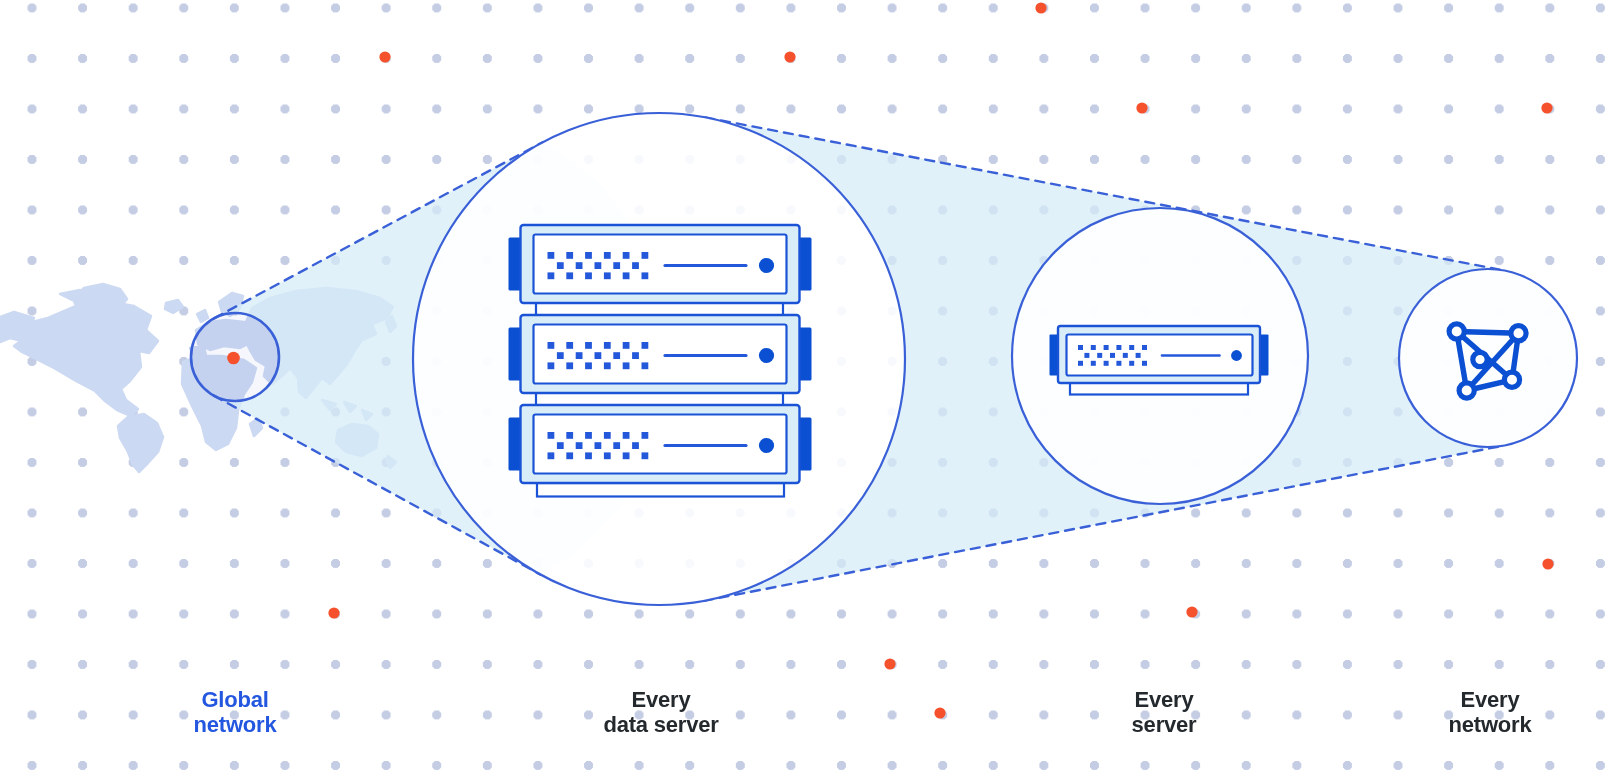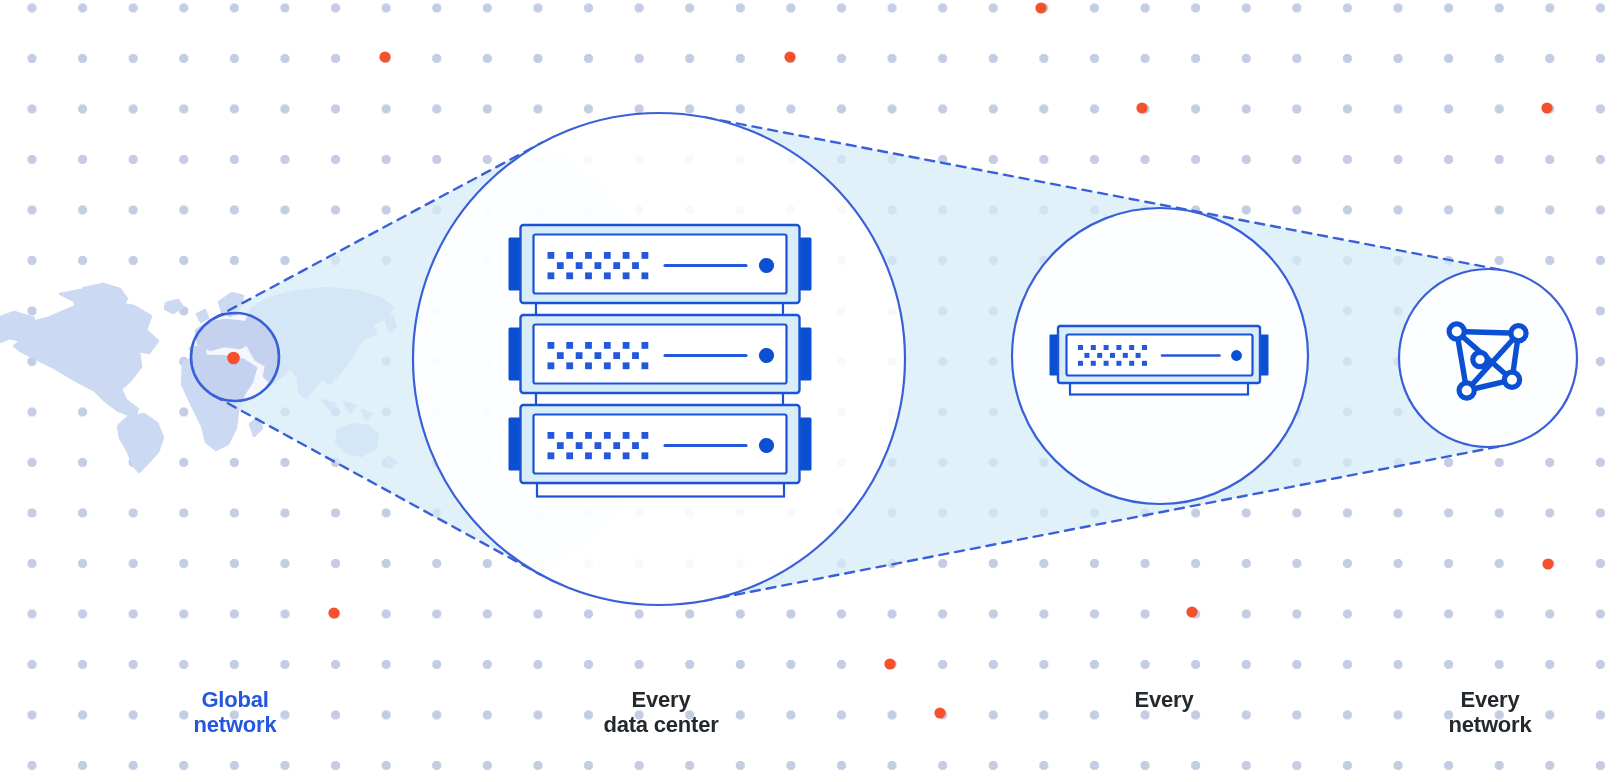--- a/index.html
+++ b/index.html
@@ -227,22 +227,23 @@
       <circle cx="233.5" cy="358" r="6.3" fill="var(--orange)"></circle>
     </g>
   </svg>
 
   <div class="diagram-label blue" style="left:235px">
     <span class="lbl-line">Global</span>
     <span class="lbl-line">network</span>
   </div>
   <div class="diagram-label" style="left:661px">
     <span class="lbl-line">Every</span>
-    <span class="lbl-line">data center</span>
+    <span class="lbl-line">data server</span>
   </div>
   <div class="diagram-label" style="left:1164px">
     <span class="lbl-line">Every</span>
+    <span class="lbl-line">server</span>
   </div>
   <div class="diagram-label" style="left:1490px">
     <span class="lbl-line">Every</span>
     <span class="lbl-line">network</span>
   </div>
 </div>
 
 </body></html>

